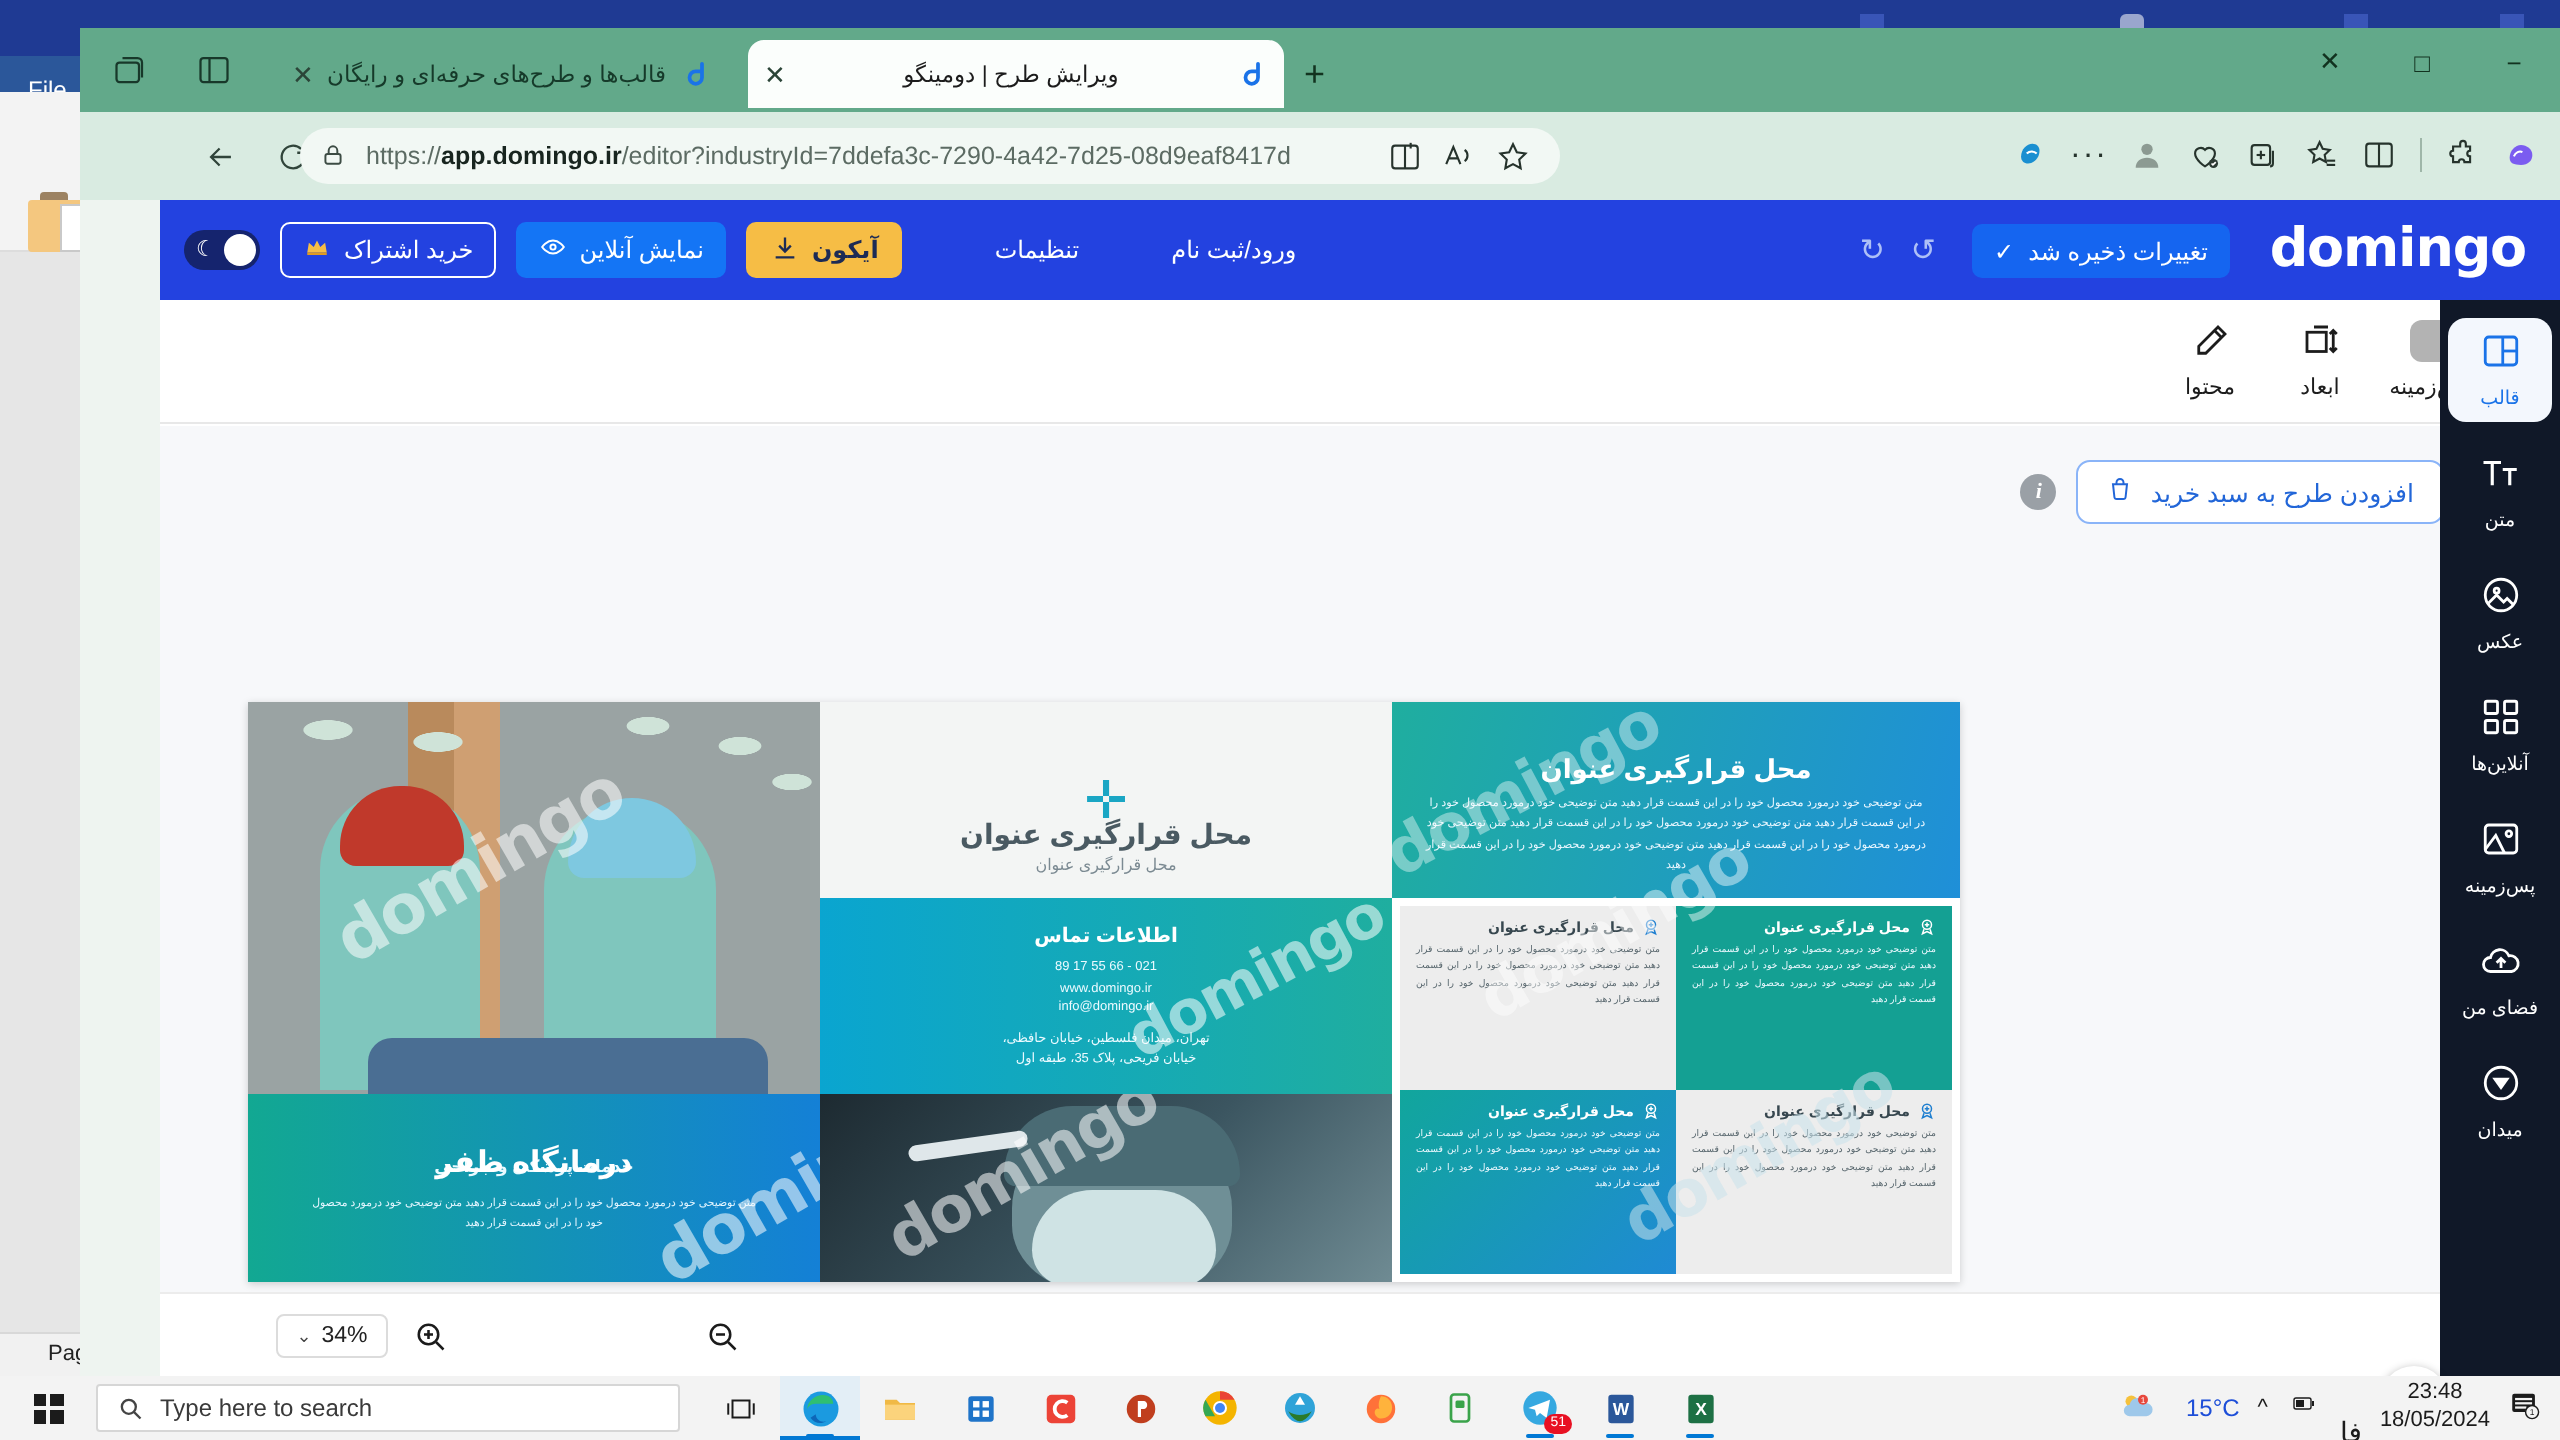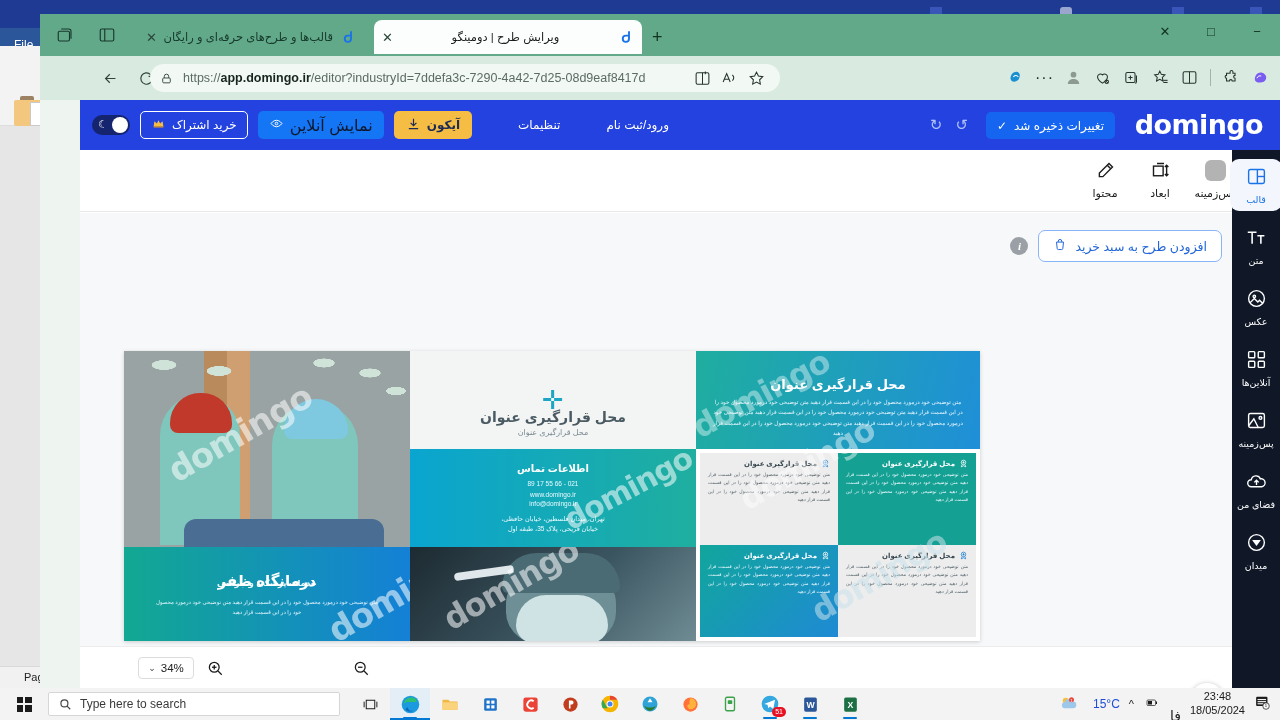--- a/index.html
+++ b/index.html
@@ -73,21 +73,21 @@
   .saved-pill { position: absolute; right: 165px; top: 12px; height: 27px; background: #1565f0; border-radius: 5px; display: flex; align-items: center; gap: 7px; padding: 0 11px; }
   .saved-pill span { color: #fff; font-size: 12px; }
   .saved-check { color: #fff; font-size: 13px; }
   .undo-redo { position: absolute; right: 312px; top: 16px; display: flex; gap: 13px; }
   .undo-redo div { color: #aec0f7; font-size: 15px; }
   .hdr-right { position: absolute; left: 12px; top: 0; height: 50px; display: flex; align-items: center; gap: 10px; flex-direction: row-reverse; }
   .toggle { width: 38px; height: 20px; border-radius: 10px; background: #15246e; position: relative; }
   .toggle .moon { position: absolute; left: 6px; top: 3px; color: #fff; font-size: 11px; }
   .toggle .knob { position: absolute; right: 2px; top: 2px; width: 16px; height: 16px; border-radius: 50%; background: #fff; }
   .btn-sub { height: 28px; border: 1px solid #fff; border-radius: 5px; color: #fff; font-size: 12px; display: flex; align-items: center; gap: 6px; padding: 0 10px; background: transparent; }
-  .btn-live { height: 28px; background: #1475f5; border-radius: 5px; color: #0f172a; font-size: 16px; display: flex; align-items: center; gap: 6px; padding: 0 11px; justify-content: space-between; }
+  .btn-live { height: 28px; background: #1475f5; border-radius: 5px; color: #ffffff; font-size: 12px; display: flex; align-items: center; gap: 6px; padding: 0 11px; justify-content: space-between; }
   .btn-dl { height: 28px; background: #f6bd45; border-radius: 5px; color: #1d2b55; font-size: 12px; font-weight: 700; display: flex; align-items: center; gap: 6px; padding: 0 12px; }
   .hdr-link { color: #fff; font-size: 12px; margin-left: 36px; }
 
   .app-toolbar { position: absolute; left: 0; top: 50px; width: 1160px; height: 62px; background: #fff; border-bottom: 1px solid #e8e8e8; }
   .tool { position: absolute; top: 8px; width: 54px; text-align: center; }
   .tool .ti { height: 24px; display: flex; align-items: center; justify-content: center; }
   .tool .ti svg { width: 21px; height: 21px; fill: none; stroke: #1c1c1c; stroke-width: 1.6; }
   .tool .tl { font-size: 11px; color: #1c1c1c; margin-top: 5px; }
   .circle-swatch { width: 21px; height: 21px; border-radius: 6px; background: #b3b3b3; }
 
@@ -156,21 +156,21 @@
 
   
   .zoombar { position: absolute; left: 0; bottom: 0; width: 1160px; height: 42px; background: #fff; border-top: 1px solid #ececec; display: flex; align-items: center; padding-right: 14px; flex-direction: row-reverse; }
   .zsel { position: absolute; left: 58px; top: 10px; width: 56px; height: 22px; border: 1px solid #dcdcdc; border-radius: 4px; display: flex; align-items: center; justify-content: center; gap: 5px; font-size: 11.5px; color: #222; direction: ltr; }
   .zsel .cv { font-size: 9px; color: #444; }
   .zplus { position: absolute; left: 126px; top: 12px; }
   .zminus { position: absolute; left: 272px; top: 12px; }
   .zicn svg { width: 18px; height: 18px; fill: none; stroke: #1b1b1b; stroke-width: 1.7; }
 
   
-  .rail { position: absolute; right: 0; top: 50px; width: 48px; height: 538px; background: #101828; display: flex; flex-direction: column; align-items: center; padding-top: 9px; gap: 9px; }
+  .rail { position: absolute; right: 0; top: 50px; width: 60px; height: 538px; background: #101828; display: flex; flex-direction: column; align-items: center; padding-top: 9px; gap: 9px; }
   .rail-item { width: 52px; height: 52px; border-radius: 9px; display: flex; flex-direction: column; align-items: center; justify-content: center; gap: 3px; }
   .rail-item.active { background: #f3f7fd; }
   .rail-item .ri svg { width: 21px; height: 21px; fill: none; stroke: #fff; stroke-width: 1.6; }
   .rail-item.active .ri svg { stroke: #1a73e8; }
   .rail-item .rl { font-size: 9.5px; color: #fff; }
   .rail-item.active .rl { color: #1a73e8; }
 
   
   .bubble { position: absolute; border-radius: 50%; background: #fff; box-shadow: 0 1px 5px rgba(0,0,0,.3); display: flex; align-items: center; justify-content: center; }
   .b-trans { right: 56px; top: 583px; width: 34px; height: 34px; }

